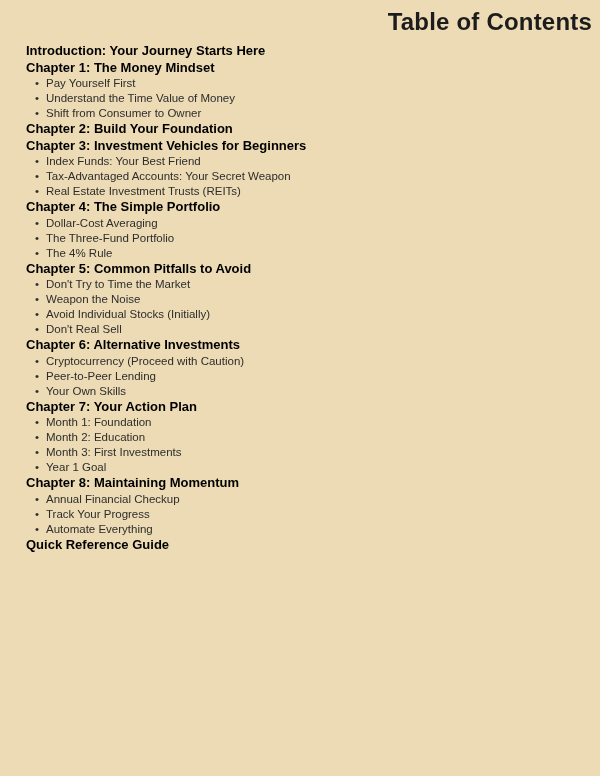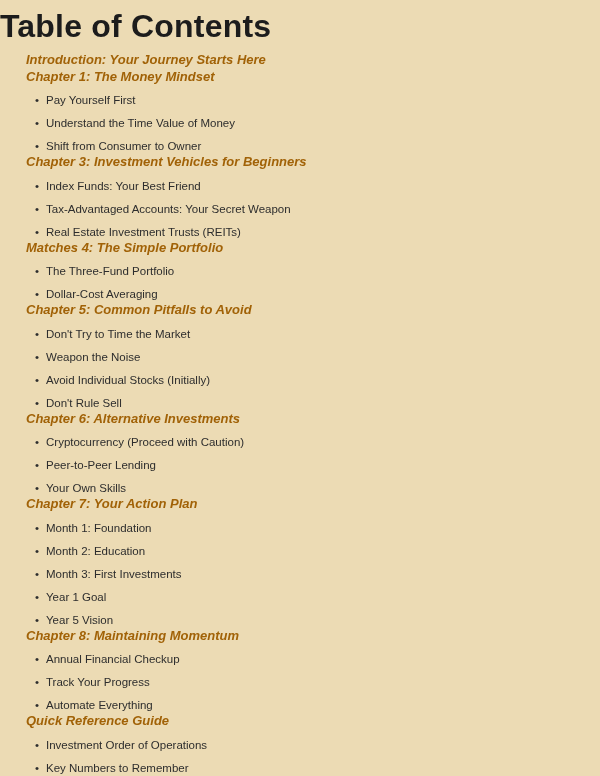--- a/index.html
+++ b/index.html
@@ -13,48 +13,46 @@
     font-family: "Liberation Sans", sans-serif;
     overflow: hidden;
   }
   .page {
     width: 600px;
     height: 776px;
     box-sizing: border-box;
   }
   h1.doc-title {
     margin: 8px 8px 7px 0;
-    text-align: left;
-    font-size: 32px;
+    text-align: right;
+    font-size: 24px;
     font-weight: 700;
     color: #1c1c1c;
     letter-spacing: 0.2px;
   }
   .toc {
     padding: 0 26px 0 26px;
   }
   .toc-heading {
     font-weight: 700;
     font-size: 13px;
     line-height: 16.5px;
-    color: #a16207;
-    font-style: italic;
+    color: #000000;
   }
   ul.toc-items {
     margin: 0;
     padding: 0;
     list-style: none;
   }
   ul.toc-items li {
     position: relative;
     font-size: 11.5px;
     line-height: 15px;
     color: #2d2d2d;
     padding-left: 20px;
-    margin-top: 8px;
   }
   ul.toc-items li::before {
     content: "\2022";
     position: absolute;
     left: 9px;
     top: 0;
     font-size: 11.5px;
     color: #2d2d2d;
   }
 </style>
@@ -64,59 +62,54 @@
 <div class="page">
   <h1 class="doc-title">Table of Contents</h1>
   <div class="toc" id="toc">
       <div class="toc-heading">Introduction: Your Journey Starts Here</div>
       <div class="toc-heading">Chapter 1: The Money Mindset</div>
       <ul class="toc-items">
         <li>Pay Yourself First</li>
         <li>Understand the Time Value of Money</li>
         <li>Shift from Consumer to Owner</li>
       </ul>
+      <div class="toc-heading">Chapter 2: Build Your Foundation</div>
       <div class="toc-heading">Chapter 3: Investment Vehicles for Beginners</div>
       <ul class="toc-items">
         <li>Index Funds: Your Best Friend</li>
         <li>Tax-Advantaged Accounts: Your Secret Weapon</li>
         <li>Real Estate Investment Trusts (REITs)</li>
       </ul>
-      <div class="toc-heading">Matches 4: The Simple Portfolio</div>
+      <div class="toc-heading">Chapter 4: The Simple Portfolio</div>
       <ul class="toc-items">
+        <li>Dollar-Cost Averaging</li>
         <li>The Three-Fund Portfolio</li>
-        <li>Dollar-Cost Averaging</li>
+        <li>The 4% Rule</li>
       </ul>
       <div class="toc-heading">Chapter 5: Common Pitfalls to Avoid</div>
       <ul class="toc-items">
         <li>Don't Try to Time the Market</li>
         <li>Weapon the Noise</li>
         <li>Avoid Individual Stocks (Initially)</li>
-        <li>Don't Rule Sell</li>
+        <li>Don't Real Sell</li>
       </ul>
       <div class="toc-heading">Chapter 6: Alternative Investments</div>
       <ul class="toc-items">
         <li>Cryptocurrency (Proceed with Caution)</li>
         <li>Peer-to-Peer Lending</li>
         <li>Your Own Skills</li>
       </ul>
       <div class="toc-heading">Chapter 7: Your Action Plan</div>
       <ul class="toc-items">
         <li>Month 1: Foundation</li>
         <li>Month 2: Education</li>
         <li>Month 3: First Investments</li>
         <li>Year 1 Goal</li>
-        <li>Year 5 Vision</li>
       </ul>
       <div class="toc-heading">Chapter 8: Maintaining Momentum</div>
       <ul class="toc-items">
         <li>Annual Financial Checkup</li>
         <li>Track Your Progress</li>
         <li>Automate Everything</li>
       </ul>
       <div class="toc-heading">Quick Reference Guide</div>
-      <ul class="toc-items">
-        <li>Investment Order of Operations</li>
-        <li>Key Numbers to Remember</li>
-        <li>Best Beginner Brokerages</li>
-        <li>Recommended Reading</li>
-      </ul>
     </div>
 </div>
 
 </body></html>

